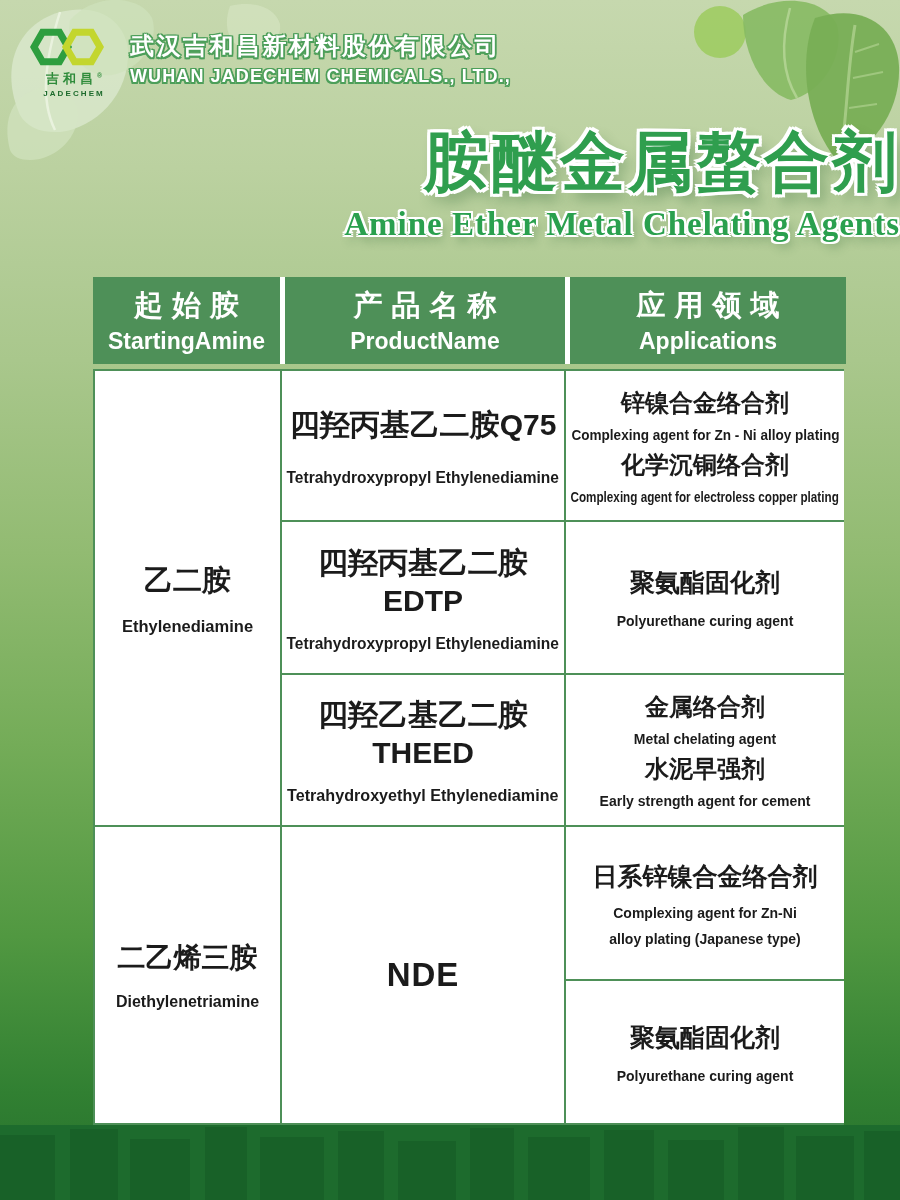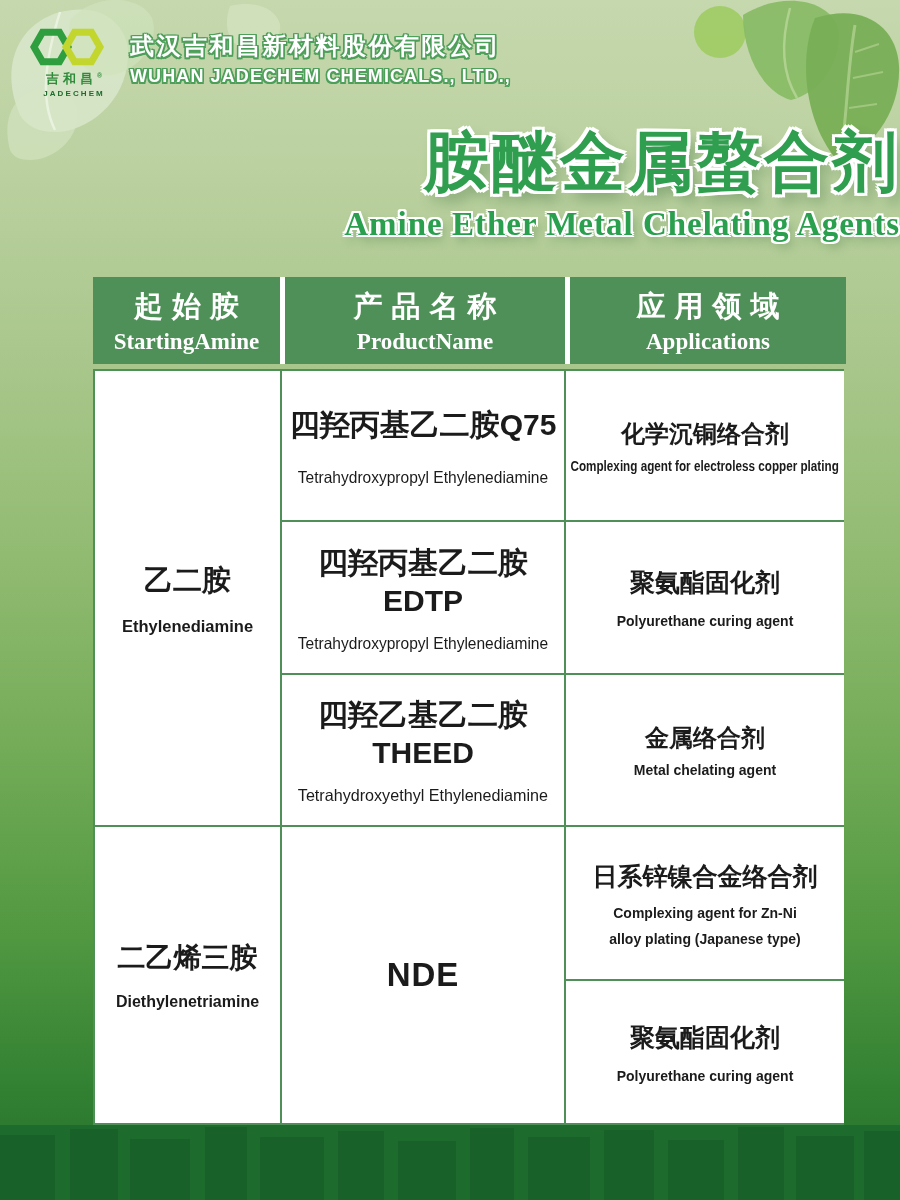--- a/index.html
+++ b/index.html
@@ -49,39 +49,39 @@
   }
 
   
   .chem-table { position: absolute; left: 78px; top: 277px; width: 751px; margin-left: 15px; }
   .thead {
     display: grid; grid-template-columns: 187px 280px 276px; gap: 5px;
     background: #ffffff; height: 87px;
   }
   .th { background: #4e9058; color: #fff; display: flex; flex-direction: column; align-items: center; justify-content: center; }
   .th-zh { font-size: 29px; font-weight: bold; letter-spacing: 9px; text-indent: 9px; }
-  .th-en { font-family: Liberation Serif, serif; font-size: 23px; font-weight: bold; margin-top: 2px; }
+  .th-en { font-family: Liberation Sans, sans-serif; font-size: 23px; font-weight: bold; margin-top: 2px; }
 
   .tbody {
     margin-top: 5px; background: #4e9058; padding: 2px;
     display: grid; grid-template-columns: 185px 282px 278px;
     grid-template-rows: 149px 151px 150px 152px 142px; gap: 2px;
   }
   .cell { background: #fff; display: flex; flex-direction: column; align-items: center; justify-content: center; text-align: center; padding: 4px 6px; }
   .c-amine1 { grid-area: 1 / 1 / 4 / 2; }
   .c-amine2 { grid-area: 4 / 1 / 6 / 2; }
   .c-p1 { grid-area: 1 / 2 / 2 / 3; gap: 6px; } .c-p2 { grid-area: 2 / 2 / 3 / 3; }
   .c-p3 { grid-area: 3 / 2 / 4 / 3; } .c-p4 { grid-area: 4 / 2 / 6 / 3; }
   .c-a1 { grid-area: 1 / 3 / 2 / 4; } .c-a2 { grid-area: 2 / 3 / 3 / 4; }
   .c-a3 { grid-area: 3 / 3 / 4 / 4; } .c-a4 { grid-area: 4 / 3 / 5 / 4; }
   .c-a5 { grid-area: 5 / 3 / 6 / 4; }
 
   .ink { color: #1b1b1b; }
   .prod-zh  { font-size: 30px; font-weight: bold; }
-  .prod-en  { font-size: 16.5px; font-weight: normal; margin-top: 16px; }
+  .prod-en  { font-size: 16.5px; font-weight: bold; margin-top: 16px; }
   .amine-zh { font-size: 29px; font-weight: bold; }
   .amine-en { font-size: 16.5px; font-weight: bold; margin-top: 16px; }
   .nde      { font-size: 33px; font-weight: bold; letter-spacing: 1px; }
   .app-zh   { font-size: 25px; font-weight: bold; }
   .app-en   { font-size: 14px; font-weight: bold; margin-top: 8px; }
   .app-item + .app-item { margin-top: 12px; }
   .tight .app-zh { font-size: 24px; }
   .tight .app-item + .app-item { margin-top: 6px; }
   .fitline { display: inline-block; white-space: nowrap; transform-origin: 50% 50%; }
 </style>
@@ -165,34 +165,42 @@
       <div class="cell c-p4 ink">
         <div class="nde">NDE</div>
       </div>
       <div class="cell c-p3 ink">
         <div class="prod-zh">四羟乙基乙二胺THEED</div>
         <div class="prod-en"><span class="fitline" style="transform: scaleX(0.978);">Tetrahydroxyethyl Ethylenediamine</span></div>
       </div>
 
       <div class="cell c-a1 ink tight">
         <div class="app-item">
+          <div class="app-zh">锌镍合金络合剂</div>
+          <div class="app-en"><span class="fitline" style="transform: scaleX(0.968);">Complexing agent for Zn - Ni alloy plating</span></div>
+        </div>
+        <div class="app-item">
           <div class="app-zh">化学沉铜络合剂</div>
           <div class="app-en"><span class="fitline" style="transform: scaleX(0.835);">Complexing agent for electroless copper plating</span></div>
         </div>
       </div>
       <div class="cell c-a2 ink">
         <div class="app-item">
           <div class="app-zh">聚氨酯固化剂</div>
           <div class="app-en" style="margin-top:14px"><span class="fitline">Polyurethane curing agent</span></div>
         </div>
       </div>
       <div class="cell c-a3 ink tight">
         <div class="app-item">
           <div class="app-zh">金属络合剂</div>
           <div class="app-en"><span class="fitline">Metal chelating agent</span></div>
+        </div>
+        <div class="app-item">
+          <div class="app-zh">水泥早强剂</div>
+          <div class="app-en"><span class="fitline">Early strength agent for cement</span></div>
         </div>
       </div>
       <div class="cell c-a4 ink">
         <div class="app-item">
           <div class="app-zh">日系锌镍合金络合剂</div>
           <div class="app-en" style="margin-top:12px"><span class="fitline">Complexing agent for Zn-Ni</span></div>
           <div class="app-en" style="margin-top:10px"><span class="fitline">alloy plating (Japanese type)</span></div>
         </div>
       </div>
       <div class="cell c-a5 ink">

